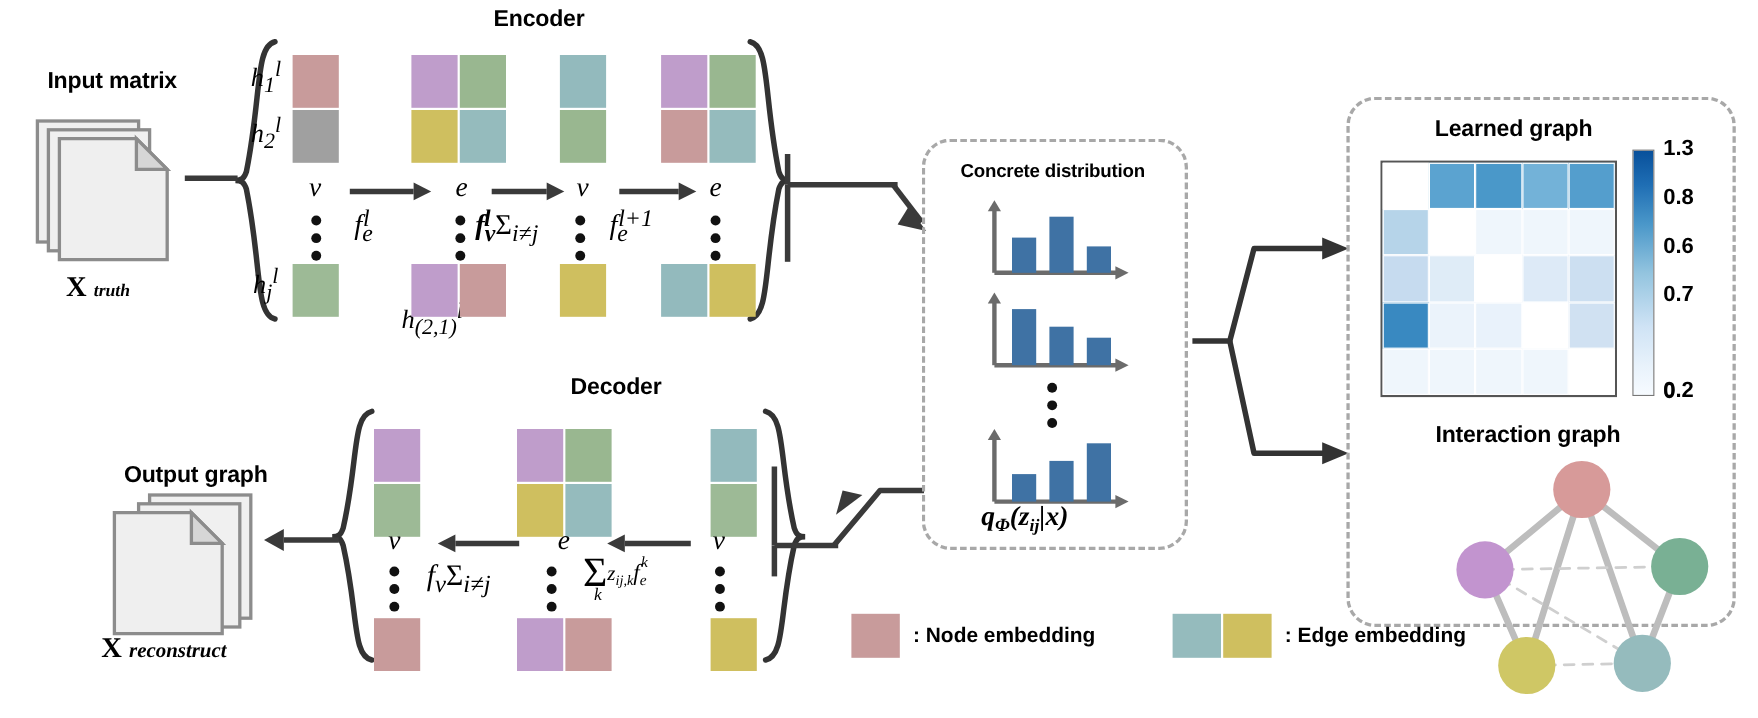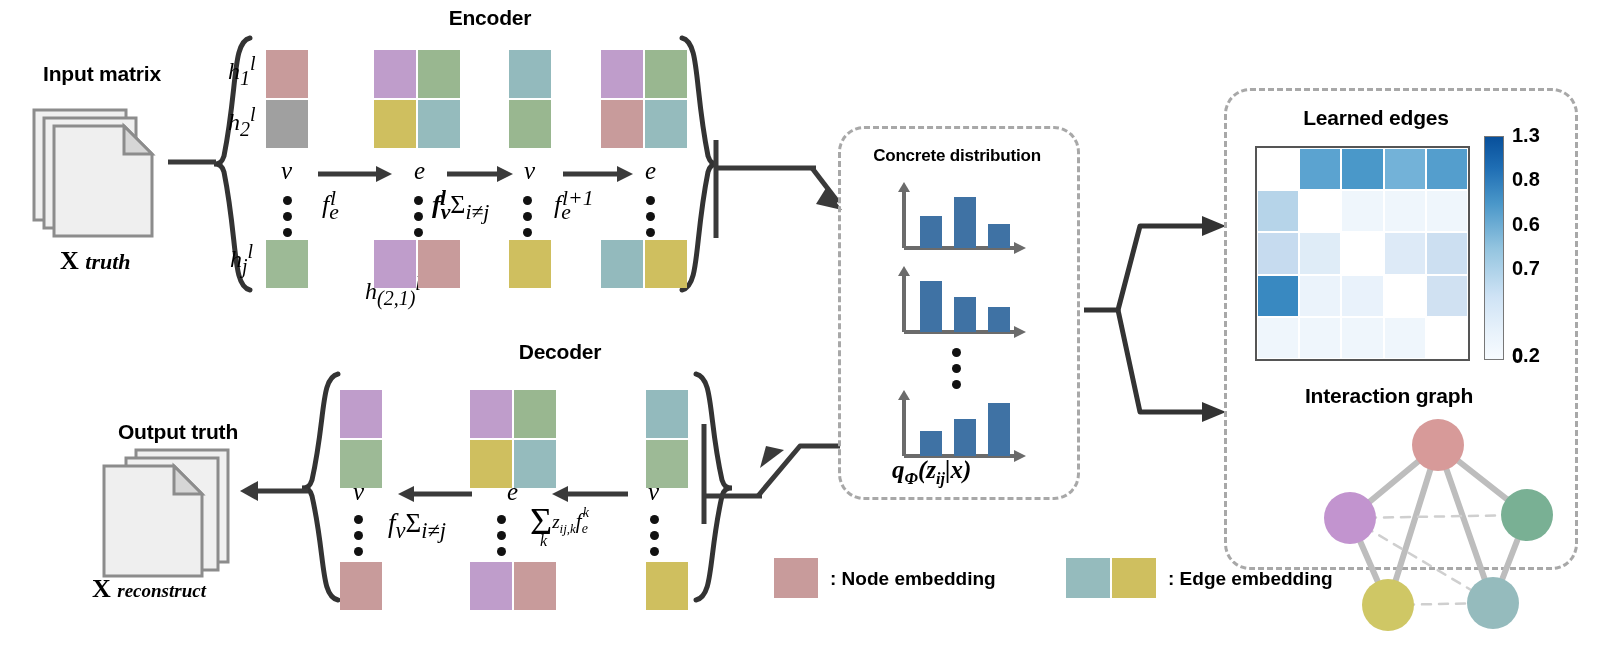--- a/index.html
+++ b/index.html
@@ -112,21 +112,21 @@
 <svg class="abs" style="left:28px;top:104px;" width="140" height="140">
   <g fill="#f0f0f0" stroke="#8c8c8c" stroke-width="3">
     <rect x="6" y="6" width="92" height="110"></rect>
     <rect x="16" y="14" width="92" height="110"></rect>
   </g>
   <path d="M26 22 H96 L124 50 V132 H26 Z" fill="#efefef" stroke="#8c8c8c" stroke-width="3"></path>
   <path d="M96 22 L124 50 H96 Z" fill="#d6d6d6" stroke="#8c8c8c" stroke-width="3"></path>
 </svg>
 <div class="mi abs" style="left:60px;top:246px;font-size:26px;font-style:normal;font-weight:bold;">
   <span>X</span>
-  <span style="font-size:22px;font-style:italic;font-weight:bold;">truth</span>
+  <span style="font-size:16px;font-style:italic;font-weight:bold;">truth</span>
 </div>
 <svg class="abs" style="left:168px;top:155px;" width="50" height="14">
   <line x1="0" y1="7" x2="48" y2="7" stroke="#3a3a3a" stroke-width="5"></line>
 </svg>
 
 <svg class="abs" style="left:712px;top:140px;" width="135" height="100">
   <path d="M4 0 V28 M4 28 H104" fill="none" stroke="#3a3a3a" stroke-width="5" stroke-linejoin="round"></path>
   <path d="M100 28 L126 62" fill="none" stroke="#3a3a3a" stroke-width="5"></path>
   <polygon points="114,48 130,70 104,64" fill="#3a3a3a"></polygon>
   <path d="M4 28 V98" fill="none" stroke="#3a3a3a" stroke-width="5"></path>
@@ -185,21 +185,21 @@
     <i></i>
     <i></i>
     <i></i>
   </div>
 
 <div class="mi abs" style="left:388px;top:508px;font-size:27px;">
   f<sub style="font-style:italic">v</sub><span style="font-style:normal;">Σ</span><sub style="font-style:italic">i≠j</sub></div>
 <div class="mi abs" style="left:530px;top:498px;font-size:27px;">
   <span style="position:relative;display:inline-block;font-style:normal;font-size:38px;line-height:0.9;top:6px;">Σ<span style="position:absolute;left:10px;top:30px;font-size:16px;font-style:italic;">k</span></span><span style="font-size:19px;">z<sub style="font-size:13px;">ij,k</sub></span><span style="position:relative;display:inline-block;font-size:21px;">f<sub style="font-style:italic;font-size:14px;">e</sub><sup style="font-style:italic;position:absolute;left:7px;top:-4px;font-size:14px;">k</sup></span></div>
 
-<div class="ttl abs" style="left:78px;top:420px;width:200px;">Output truth</div>
+<div class="ttl abs" style="left:78px;top:420px;width:200px;">Output graph</div>
 <svg class="abs" style="left:88px;top:442px;" width="160" height="145">
   <g fill="#f0f0f0" stroke="#8c8c8c" stroke-width="3">
     <rect x="48" y="8" width="92" height="112"></rect>
     <rect x="38" y="16" width="92" height="112"></rect>
   </g>
   <path d="M16 24 H86 L114 52 V134 H16 Z" fill="#efefef" stroke="#8c8c8c" stroke-width="3"></path>
   <path d="M86 24 L114 52 H86 Z" fill="#d6d6d6" stroke="#8c8c8c" stroke-width="3"></path>
 </svg>
 <div class="mi abs" style="left:92px;top:574px;font-size:26px;font-style:normal;font-weight:bold;">
   <span>X</span>
@@ -259,21 +259,21 @@
 
 <svg class="abs" style="left:1084px;top:200px;" width="150" height="260">
   <path d="M0 110 H34 L56 26 H120" fill="none" stroke="#333" stroke-width="5" stroke-linejoin="round"></path>
   <polygon points="118,16 142,26 118,36" fill="#333"></polygon>
   <path d="M34 110 L56 212 H120" fill="none" stroke="#333" stroke-width="5" stroke-linejoin="round"></path>
   <polygon points="118,202 142,212 118,222" fill="#333"></polygon>
 </svg>
 
 <div class="dashbox" style="left:1224px;top:88px;width:348px;height:476px;"></div>
 
-<div class="ttl abs" style="left:1256px;top:106px;width:240px;">Learned edges</div>
+<div class="ttl abs" style="left:1256px;top:106px;width:240px;">Learned graph</div>
 
 <div class="abs" style="left:1255px;top:146px;width:215px;height:215px;border:2px solid #555;box-sizing:border-box;" id="heatmap">
     <div class="hm-cell" style="left: 0%; top: 0%; width: 20%; height: 20%; background: rgb(255, 255, 255); border: 1px solid rgb(255, 255, 255);"></div>
     <div class="hm-cell" style="left: 20%; top: 0%; width: 20%; height: 20%; background: rgb(91, 163, 208); border: 1px solid rgb(255, 255, 255);"></div>
     <div class="hm-cell" style="left: 40%; top: 0%; width: 20%; height: 20%; background: rgb(74, 152, 201); border: 1px solid rgb(255, 255, 255);"></div>
     <div class="hm-cell" style="left: 60%; top: 0%; width: 20%; height: 20%; background: rgb(115, 178, 216); border: 1px solid rgb(255, 255, 255);"></div>
     <div class="hm-cell" style="left: 80%; top: 0%; width: 20%; height: 20%; background: rgb(84, 158, 205); border: 1px solid rgb(255, 255, 255);"></div>
     <div class="hm-cell" style="left: 0%; top: 20%; width: 20%; height: 20%; background: rgb(182, 212, 233); border: 1px solid rgb(255, 255, 255);"></div>
     <div class="hm-cell" style="left: 20%; top: 20%; width: 20%; height: 20%; background: rgb(255, 255, 255); border: 1px solid rgb(255, 255, 255);"></div>
     <div class="hm-cell" style="left: 40%; top: 20%; width: 20%; height: 20%; background: rgb(239, 246, 252); border: 1px solid rgb(255, 255, 255);"></div>

